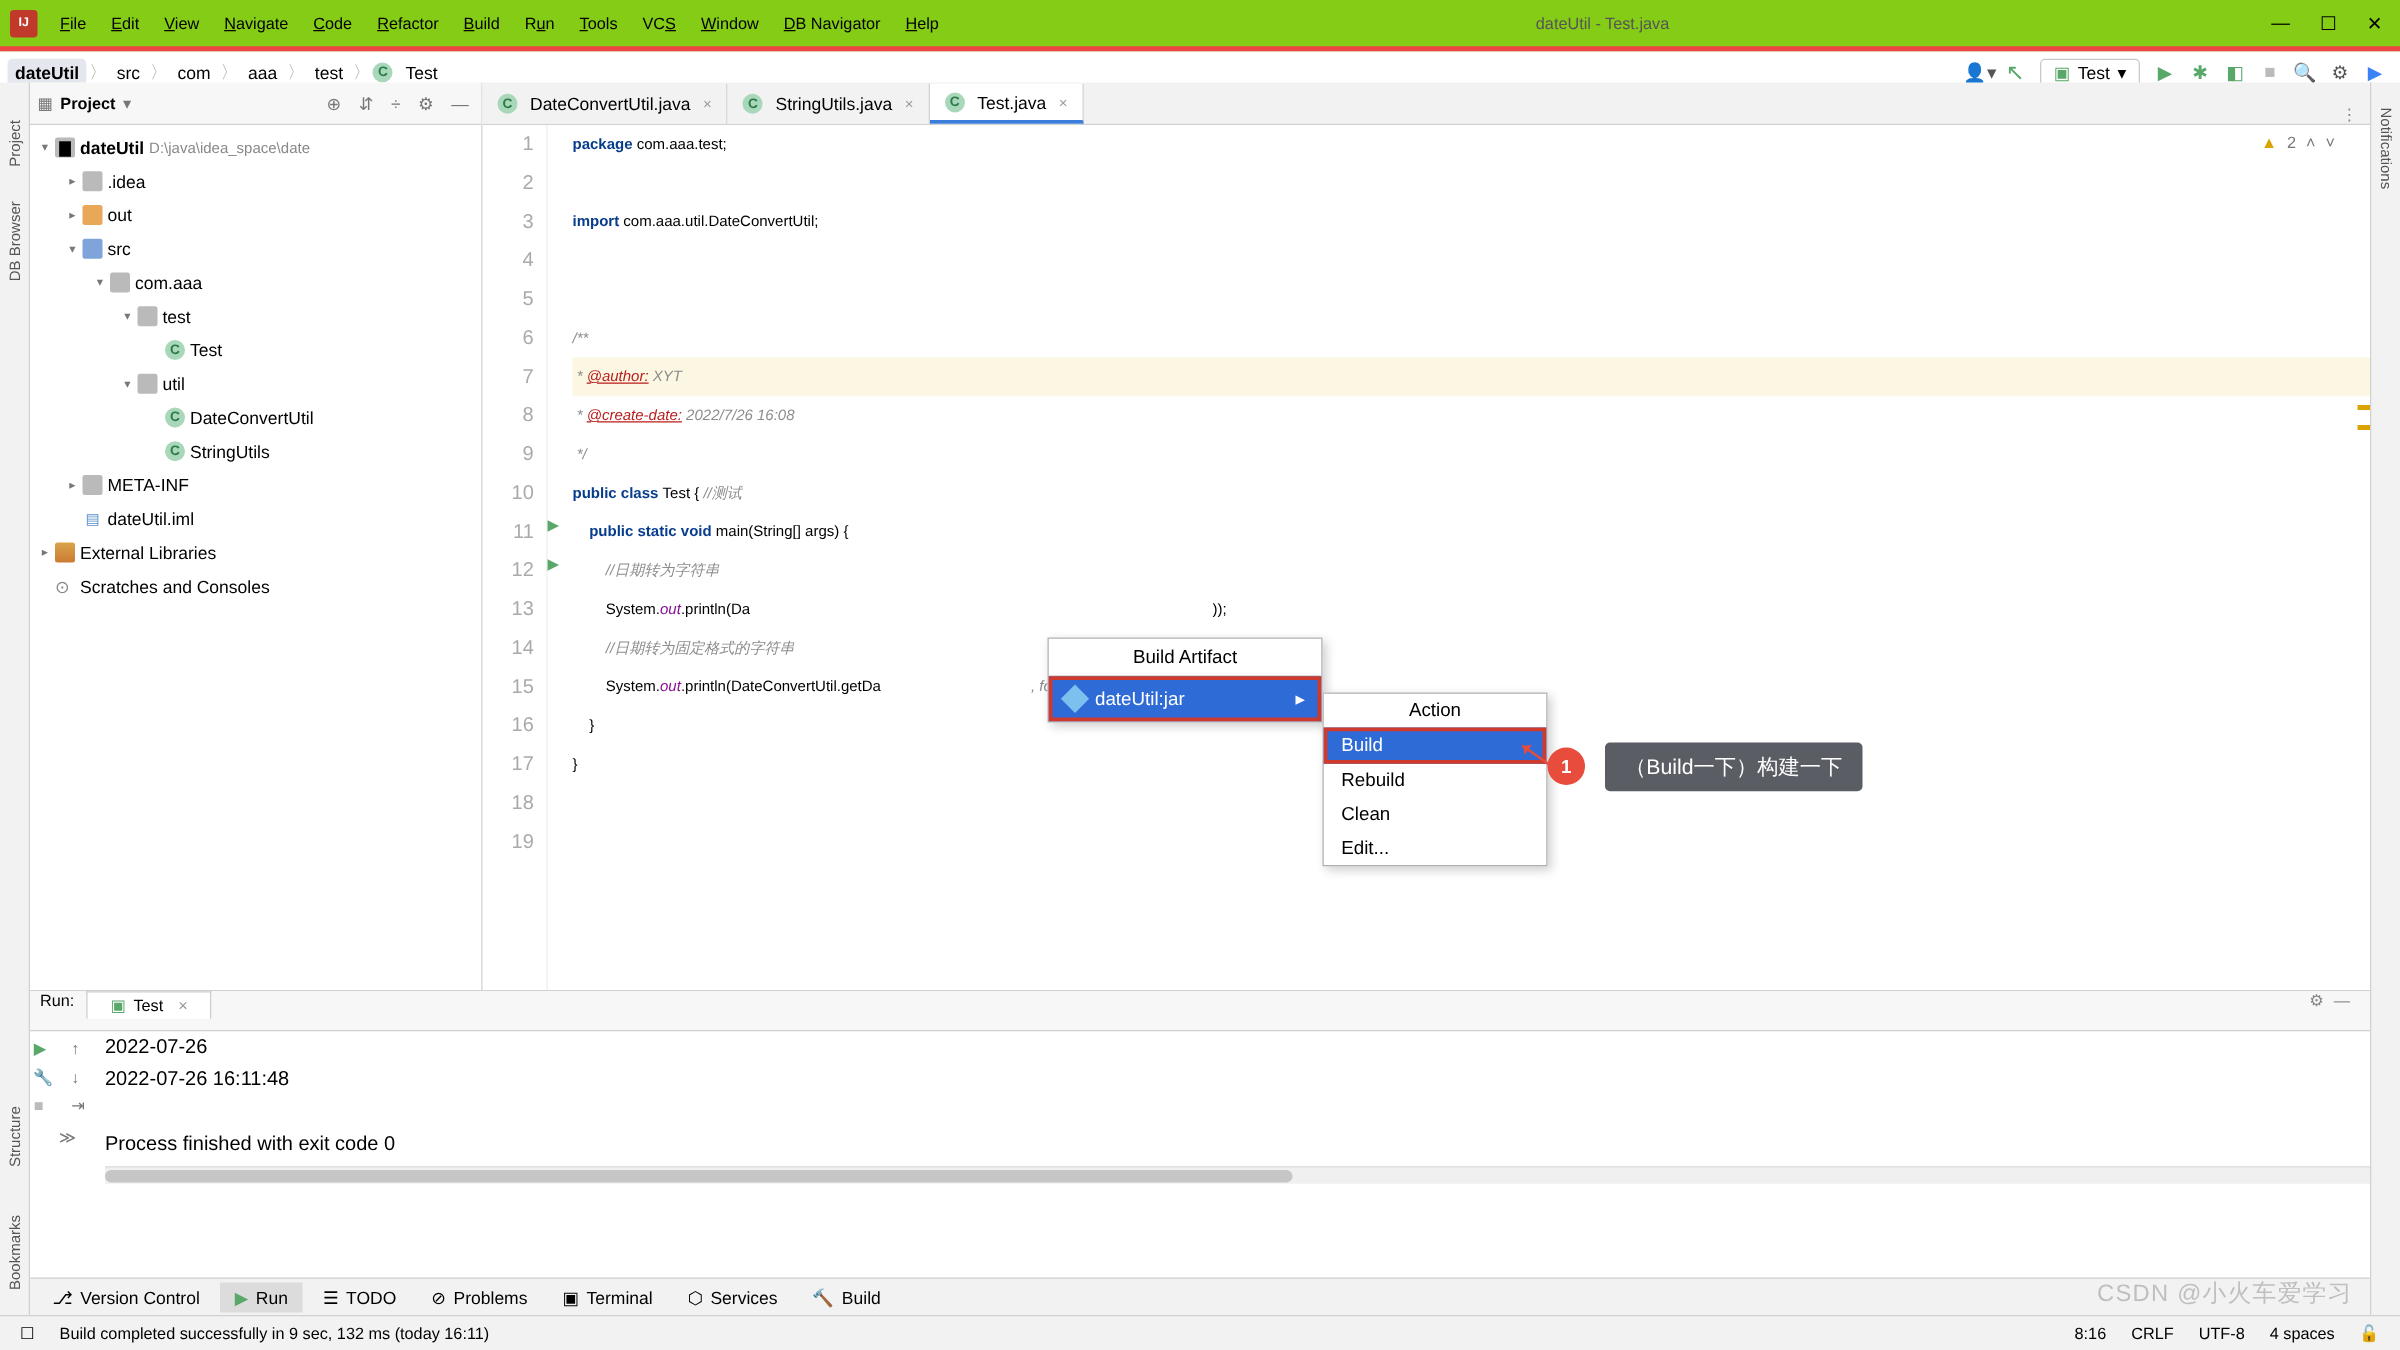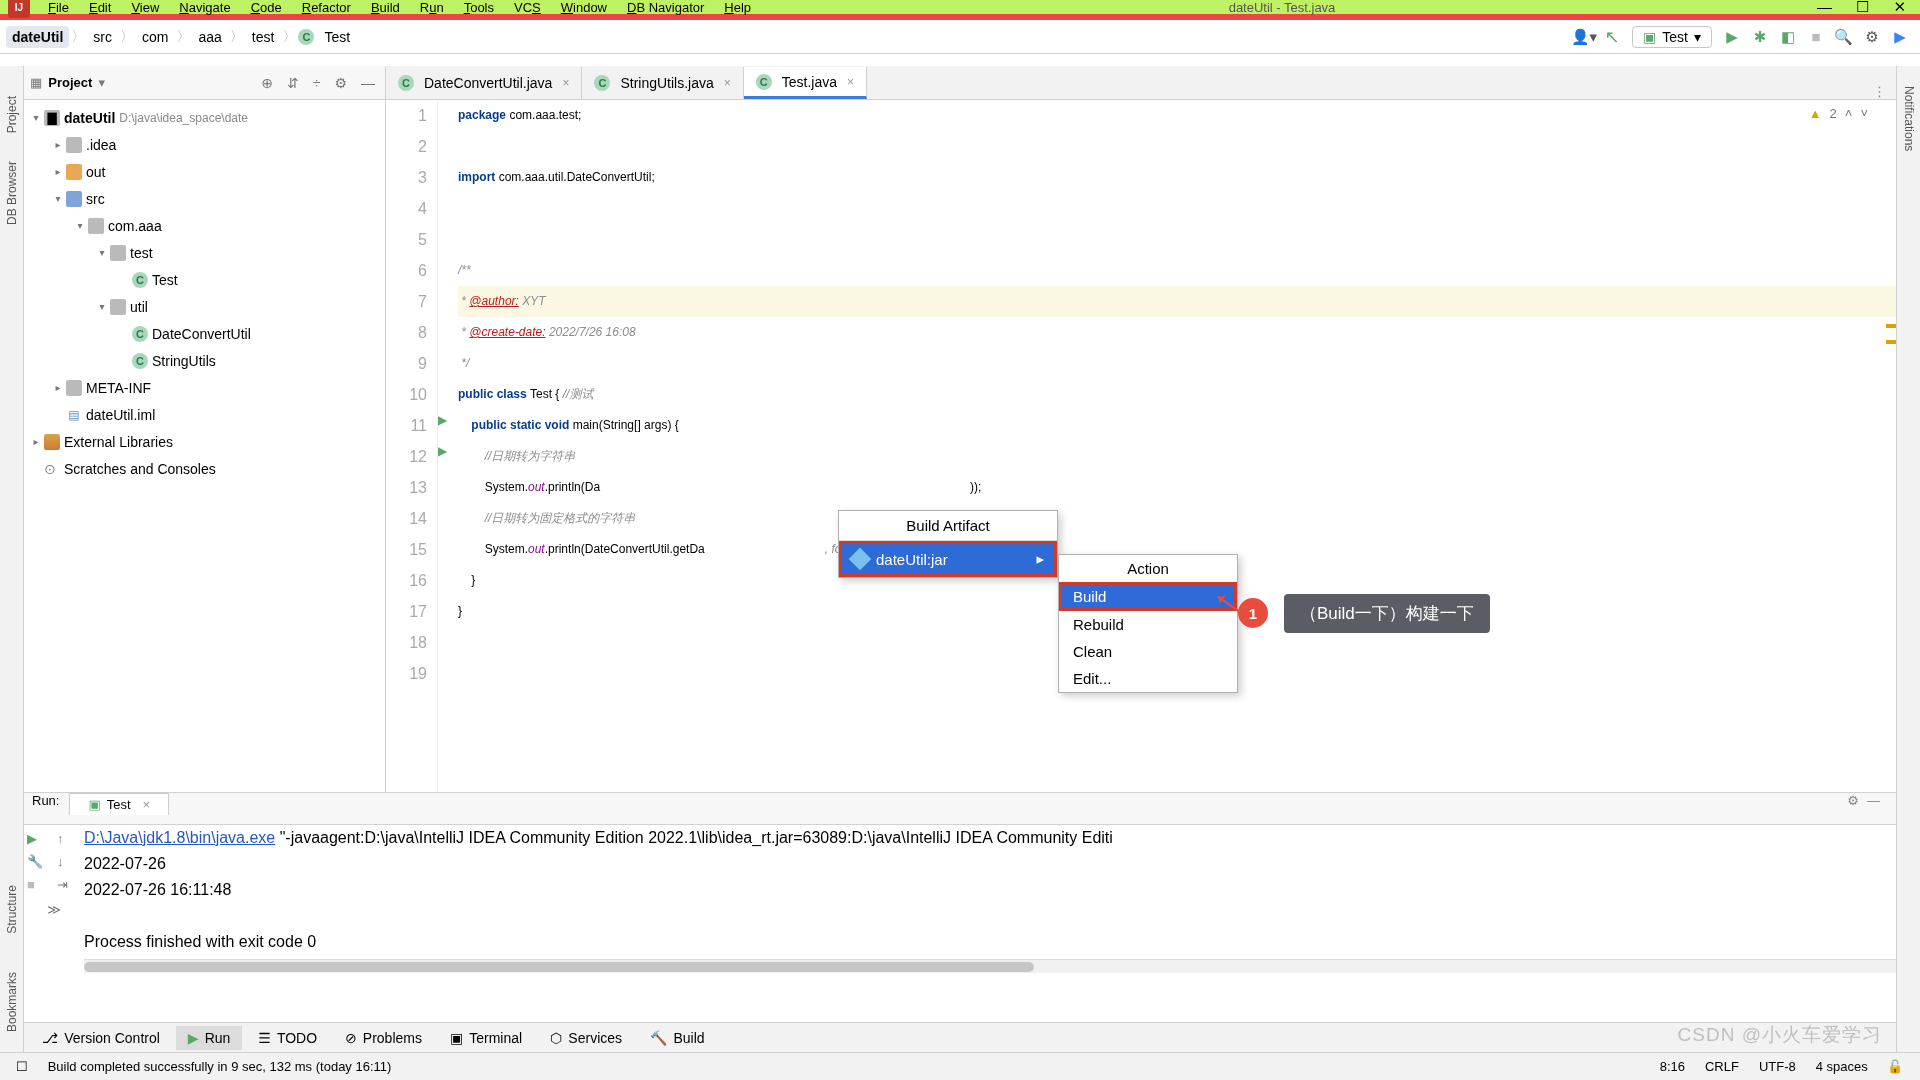--- a/index.html
+++ b/index.html
@@ -1,19 +1,19 @@
 <!DOCTYPE html>
 <html><head>
 <meta charset="utf-8">
 <style>
 * { margin:0; padding:0; box-sizing:border-box; font-family:"Segoe UI",Arial,sans-serif; }
 body { width:1920px; height:1080px; background:#fff; overflow:hidden; font-size:13px; color:#000; }
 
 
-.titlebar { height:20px; background:#bef264; display:flex; align-items:center; border-bottom:6px solid #ef4444; }
+.titlebar { height:41px; background:#84cc16; display:flex; align-items:center; border-bottom:4px solid #ef4444; }
 .titlebar .logo { width:22px; height:22px; margin:0 8px; background:#c0392b; border-radius:3px; position:relative; display:flex; align-items:center; justify-content:center; }
 .titlebar .logo::after { content:"IJ"; color:#fff; font-size:10px; font-weight:bold; }
 .menu { display:flex; }
 .menu-item { padding:5px 10px; cursor:pointer; }
 .menu-item .u { text-decoration:underline; }
 .title-center { flex:1; text-align:center; color:#555; }
 .win-ctrl { display:flex; gap:24px; padding:0 14px; font-size:15px; }
 
 
 .nav-row { height:34px; border-bottom:1px solid #d1d1d1; display:flex; align-items:center; padding:0 6px; font-size:14px; }
@@ -403,21 +403,20 @@
         <span class="green">▶</span>
         <span>↑</span>
         <span>🔧</span>
         <span>↓</span>
         <span style="color:#bbb">■</span>
         <span>⇥</span>
       </div>
       <span>≫</span>
     </div>
     <div class="run-out">
-      <div class="ln"><span class="lnk">D:\Java\jdk1.8\bin\java.exe</span><span> "-javaagent:D:\java\IntelliJ IDEA Community Edition 2022.1\lib\idea_rt.jar=63089:D:\java\IntelliJ IDEA Community Editi</span></div>
       <div class="ln">2022-07-26</div>
       <div class="ln">2022-07-26 16:11:48</div>
       <div class="ln"></div>
       <div class="ln">Process finished with exit code 0</div>
       <div class="hscroll">
           <div class="thumb"></div>
         </div>
     </div>
   </div>
 </div>

